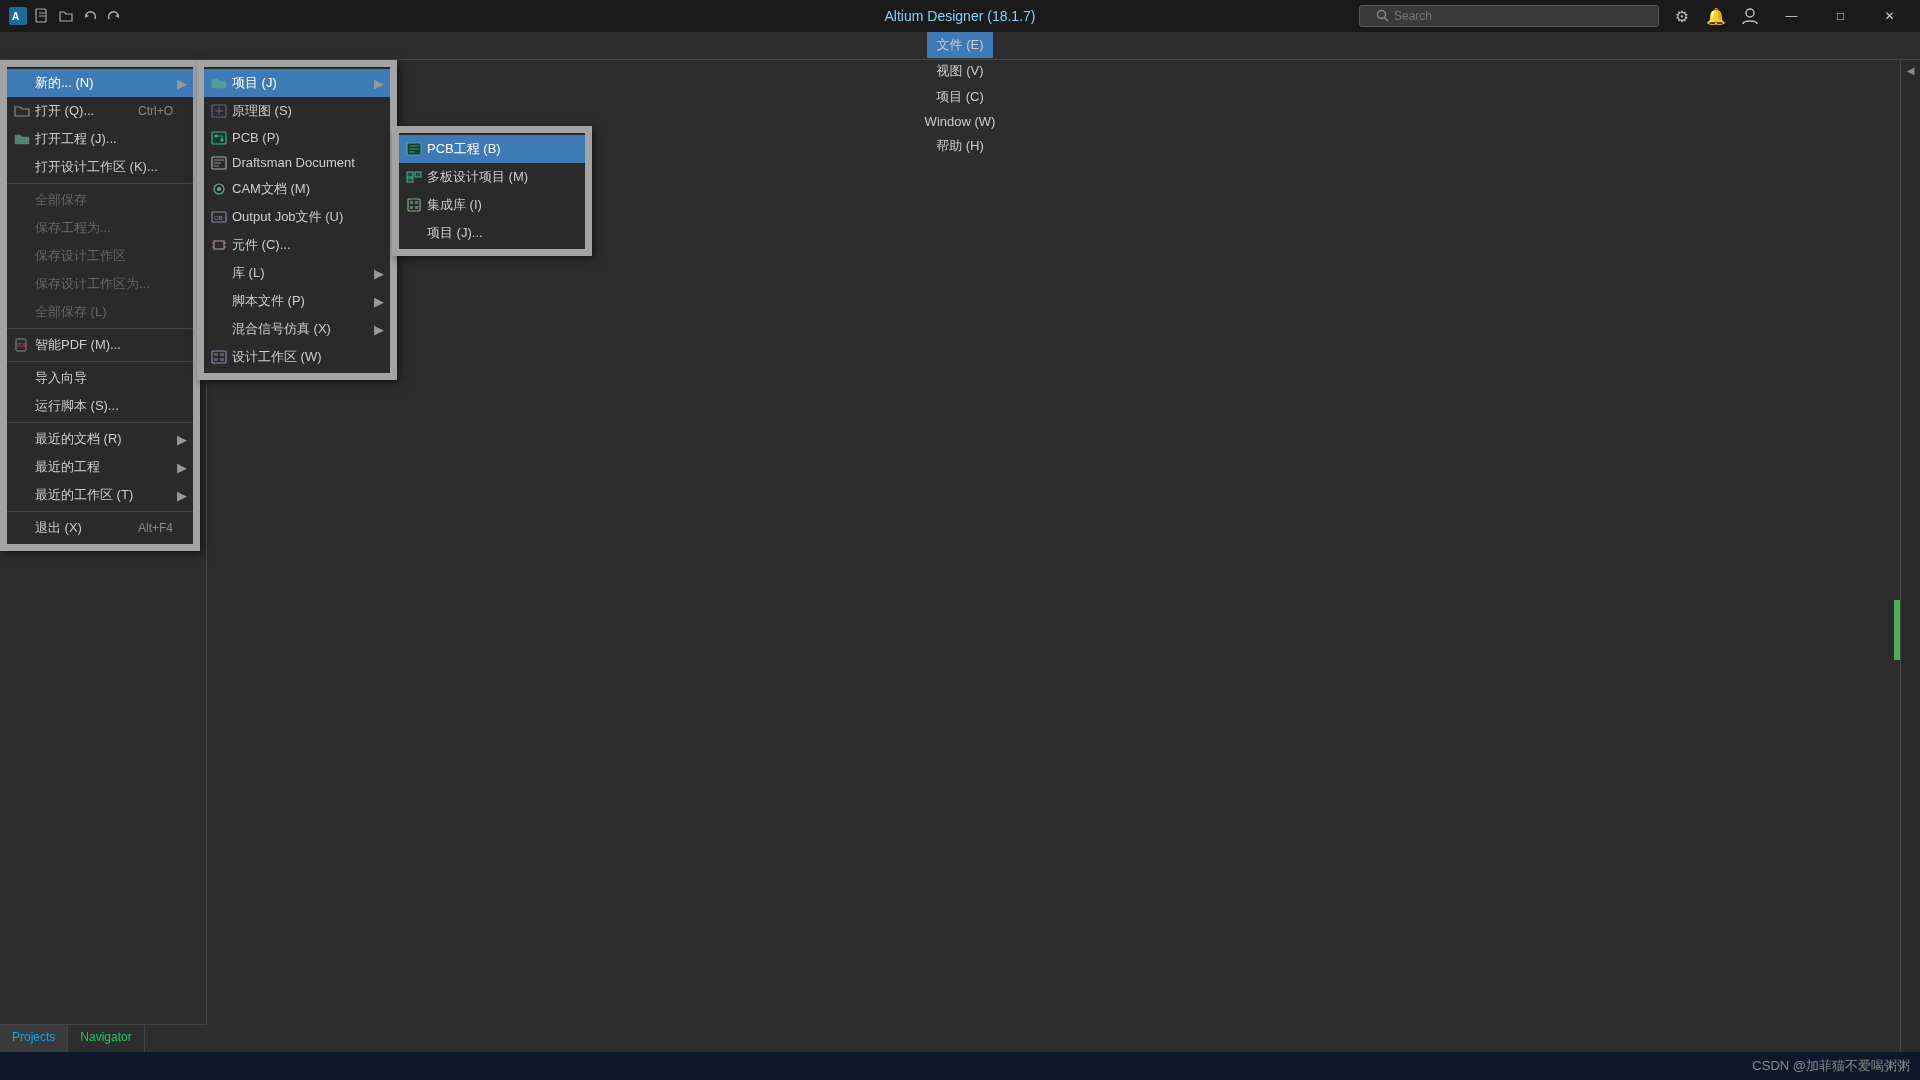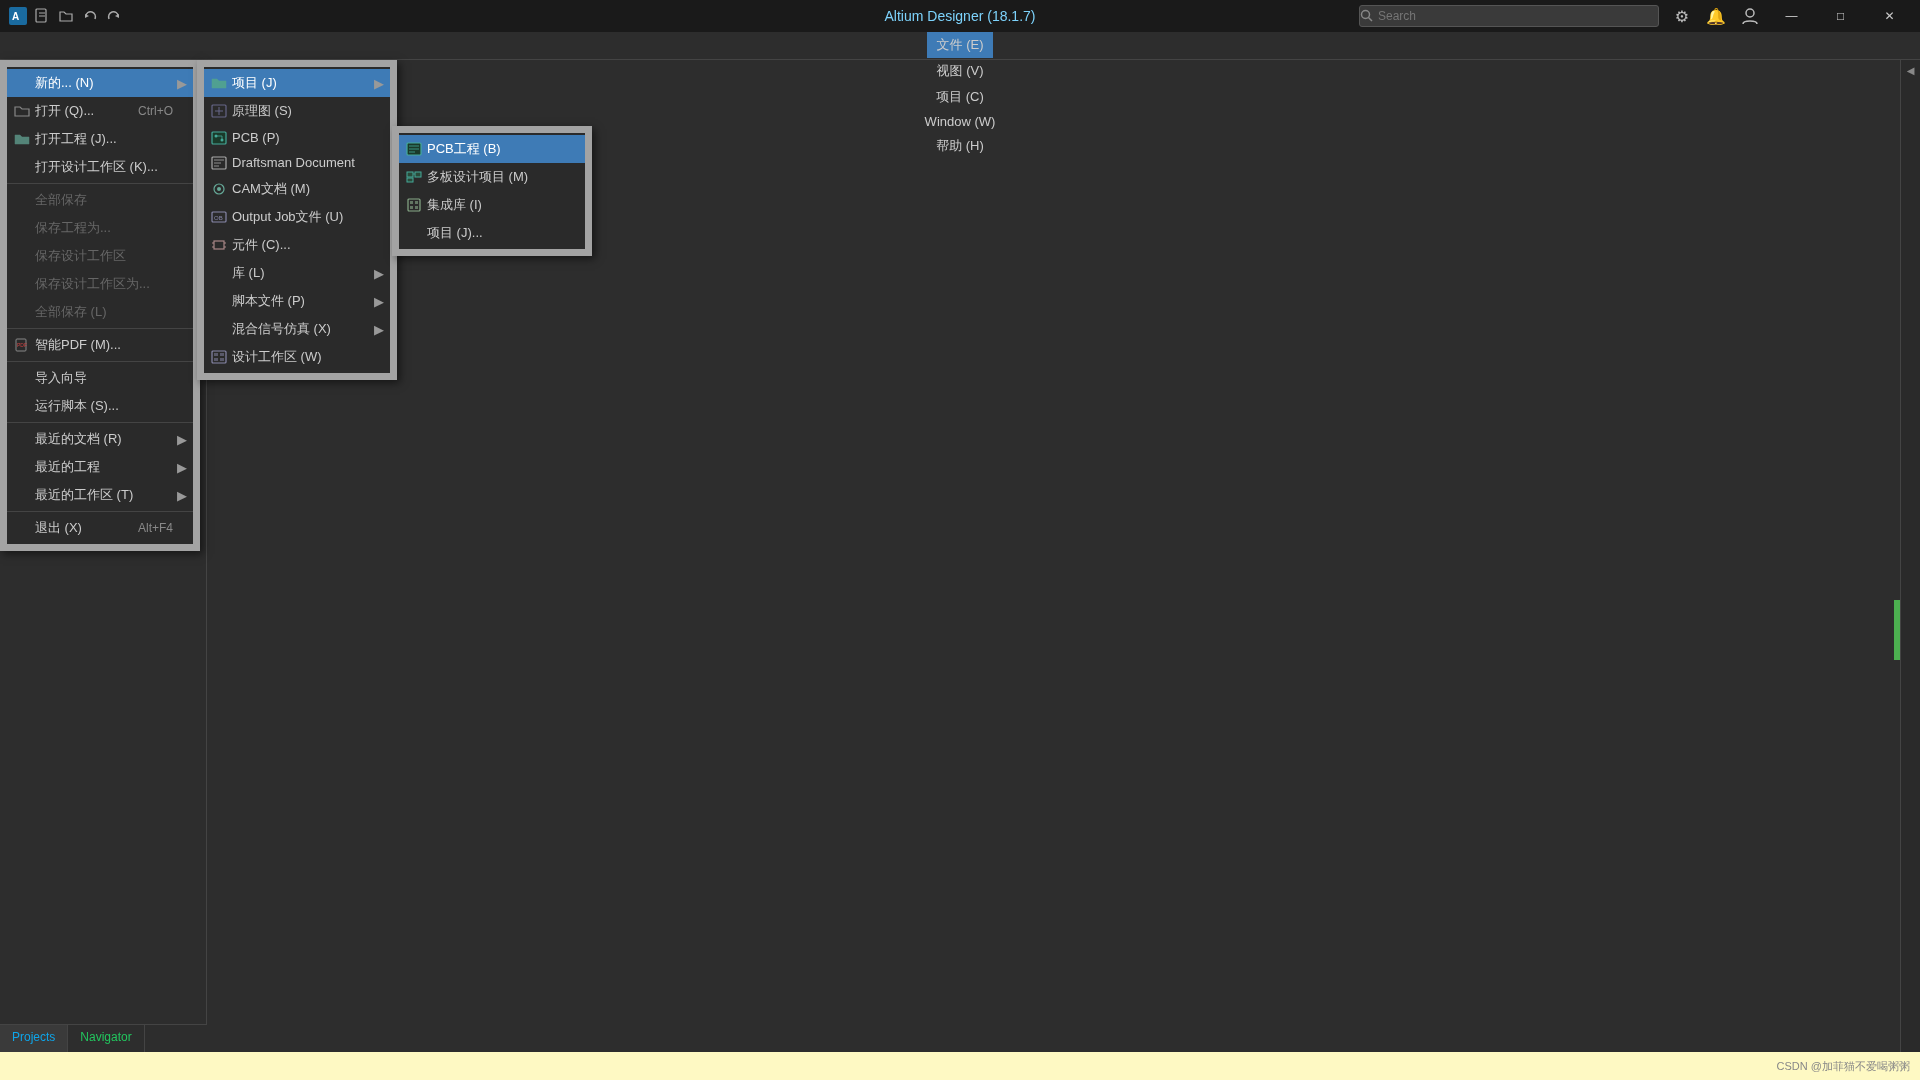--- a/index.html
+++ b/index.html
@@ -50,21 +50,21 @@
       display: flex;
       align-items: center;
       gap: 8px;
     }
     #search-box {
       display: flex;
       align-items: center;
       background: #3a3a3a;
       border: 1px solid #555;
       border-radius: 3px;
-      padding: 2px 0;
+      padding: 2px 16px;
       width: 300px;
       height: 22px;
     }
     #search-box input {
       background: transparent;
       border: none;
       outline: none;
       color: #bbb;
       font-size: 12px;
       width: 260px;
@@ -138,26 +138,26 @@
       color: #0ea5e9;
     }
 
     
     #statusbar {
       position: absolute;
       bottom: 0;
       left: 0;
       right: 0;
       height: 28px;
-      background: #fef9c3;
+      background: #0f172a;
       display: flex;
       align-items: center;
       justify-content: flex-end;
       padding: 12px 10px;
-      font-size: 11px;
+      font-size: 13px;
       color: #888;
     }
 
     
     #right-strip {
       position: absolute;
       right: 0;
       top: 60px;
       width: 20px;
       background: #2a2a2a;

